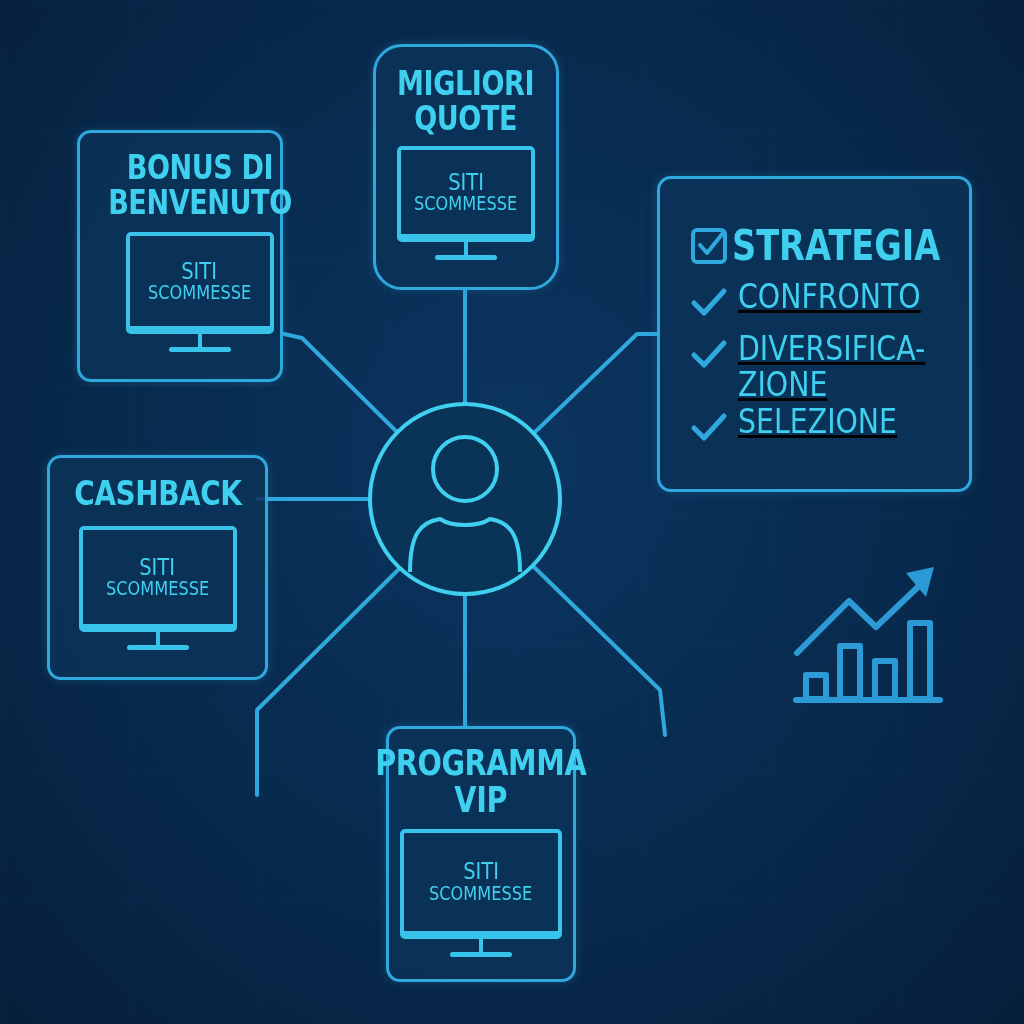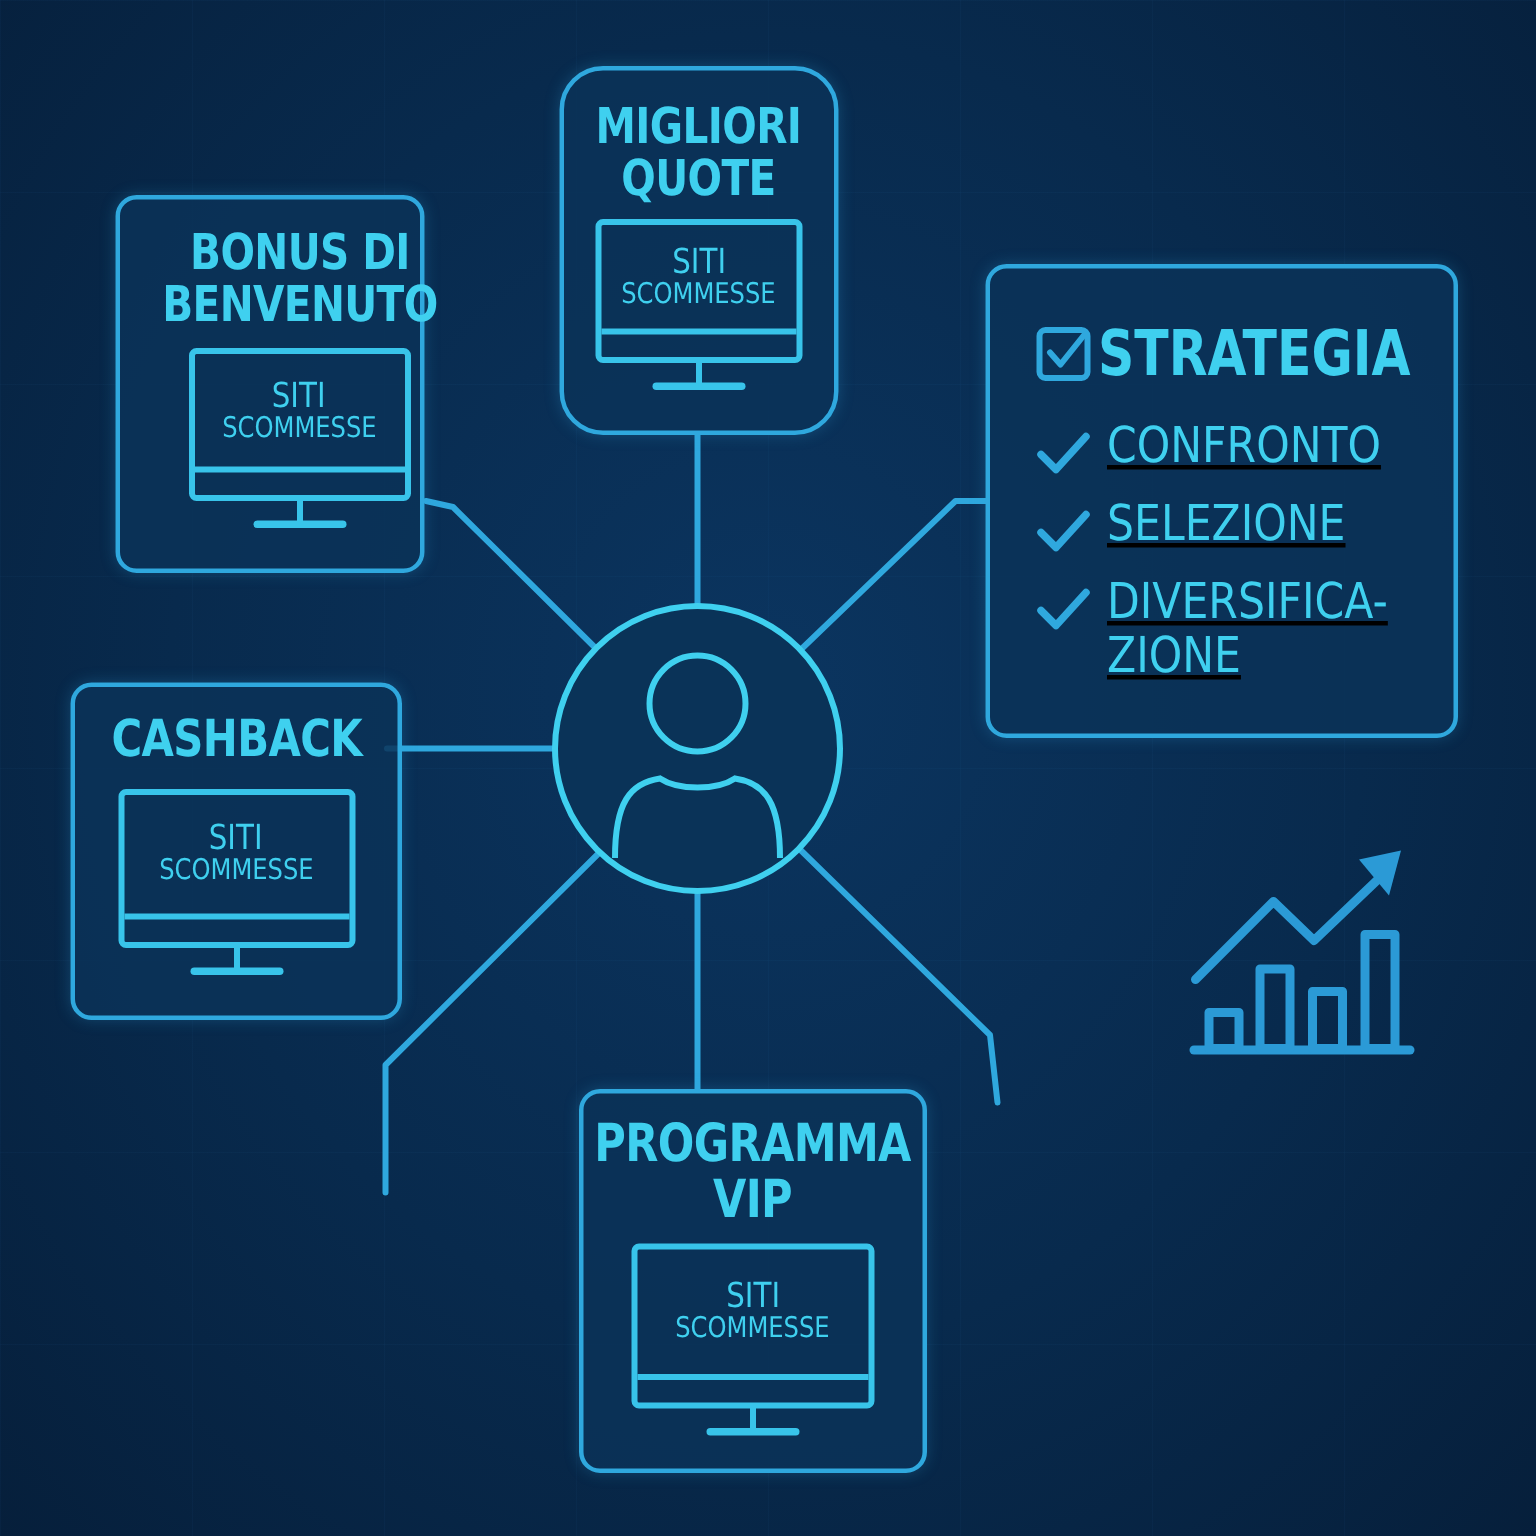--- a/index.html
+++ b/index.html
@@ -34,21 +34,21 @@
     line-height: 1.05;
     letter-spacing: -0.5px;
     transform: scaleX(0.82);
     white-space: nowrap;
   }
   .monitor {
     position: relative;
     border: 4px solid #38c4ea;
     border-radius: 5px;
     box-sizing: border-box;
-    display: flex; flex-direction: column;
+    display: flex; flex-direction: row;
   }
   .monitor-screen {
     flex: 1;
     display: flex; flex-direction: column; align-items: center; justify-content: center;
     border-bottom: 4px solid #38c4ea;
   }
   .monitor-chin { height: 15px; }
   .monitor-neck {
     position: absolute; left: 50%; bottom: -18px; width: 4px; height: 15px;
     background: #38c4ea; transform: translateX(-50%);
@@ -141,65 +141,65 @@
     <div class="monitor-screen">
       <div class="m-line1">SITI</div>
       <div class="m-line2">SCOMMESSE</div>
     </div>
     <div class="monitor-chin"></div>
     <div class="monitor-neck"></div>
     <div class="monitor-base"></div>
   </div>
 </div>
 
-<div class="card" style="left:386px; top:726px; width:232px; height:256px;">
+<div class="card" style="left:386px; top:726px; width:190px; height:256px;">
   <div class="card-title" style="font-size:35px; margin-top:16px;">
     <div>PROGRAMMA</div>
     <div>VIP</div>
   </div>
   <div class="monitor" style="width:162px; height:110px; margin-top:10px;">
     <div class="monitor-screen">
       <div class="m-line1">SITI</div>
       <div class="m-line2">SCOMMESSE</div>
     </div>
     <div class="monitor-chin"></div>
     <div class="monitor-neck"></div>
     <div class="monitor-base"></div>
   </div>
 </div>
 
 <div class="card" style="left:657px; top:176px; width:315px; height:316px; align-items:flex-start; display:block;">
-  <div style="position:absolute; left:30px; top:32px; display:flex; align-items:center;justify-content:flex-end;">
+  <div style="position:absolute; left:30px; top:42px; display:flex; align-items:center;justify-content:flex-end;">
     <svg width="38" height="38" viewBox="0 0 38 38">
       <rect x="3" y="3" width="32" height="32" rx="4" fill="none" stroke="#2fa8de" stroke-width="4"></rect>
       <polyline points="10,18 17,26 33,6" fill="none" stroke="#2fa8de" stroke-width="4" stroke-linecap="round" stroke-linejoin="round"></polyline>
     </svg>
     <span style="color:#3fd0ef; font-family:'DejaVu Sans', sans-serif; font-weight:bold; font-size:42px; margin-left:4px; display:inline-block; transform:scaleX(0.8); transform-origin:left center; white-space:nowrap;">STRATEGIA</span>
   </div>
   <ul class="strategy-list" style="position:absolute; left:30px; top:100px;">
     <li class="strategy-item" style="height:52px;">
       <svg width="38" height="38" viewBox="0 0 38 38" style="margin-top:4px;">
         <polyline points="4,20 14,30 34,8" fill="none" stroke="#2fa8de" stroke-width="5" stroke-linecap="round" stroke-linejoin="round"></polyline>
       </svg>
       <span class="st-text" style="margin-left:10px;">CONFRONTO</span>
-    </li>
-    <li class="strategy-item" style="height:52px;">
-      <svg width="38" height="38" viewBox="0 0 38 38" style="margin-top:4px;">
-        <polyline points="4,20 14,30 34,8" fill="none" stroke="#2fa8de" stroke-width="5" stroke-linecap="round" stroke-linejoin="round"></polyline>
-      </svg>
-      <span class="st-text" style="margin-left:10px;">SELEZIONE</span>
     </li>
     <li class="strategy-item">
       <svg width="38" height="38" viewBox="0 0 38 38" style="margin-top:4px;">
         <polyline points="4,20 14,30 34,8" fill="none" stroke="#2fa8de" stroke-width="5" stroke-linecap="round" stroke-linejoin="round"></polyline>
       </svg>
       <div style="margin-left:10px;">
         <div class="st-text">DIVERSIFICA-</div>
         <div class="st-text">ZIONE</div>
       </div>
+    </li>
+    <li class="strategy-item" style="height:52px;">
+      <svg width="38" height="38" viewBox="0 0 38 38" style="margin-top:4px;">
+        <polyline points="4,20 14,30 34,8" fill="none" stroke="#2fa8de" stroke-width="5" stroke-linecap="round" stroke-linejoin="round"></polyline>
+      </svg>
+      <span class="st-text" style="margin-left:10px;">SELEZIONE</span>
     </li>
   </ul>
 </div>
 
 <svg width="180" height="160" viewBox="0 0 180 160" style="position:absolute; left:780px; top:555px;">
   <g fill="none" stroke="#2b9ad6" stroke-width="6" stroke-linecap="round" stroke-linejoin="round">
     <polyline points="17,98 69,46 96,72 140,30"></polyline>
     <line x1="16" y1="145" x2="160" y2="145"></line>
     <rect x="26" y="120" width="20" height="24"></rect>
     <rect x="60" y="91" width="20" height="53"></rect>

